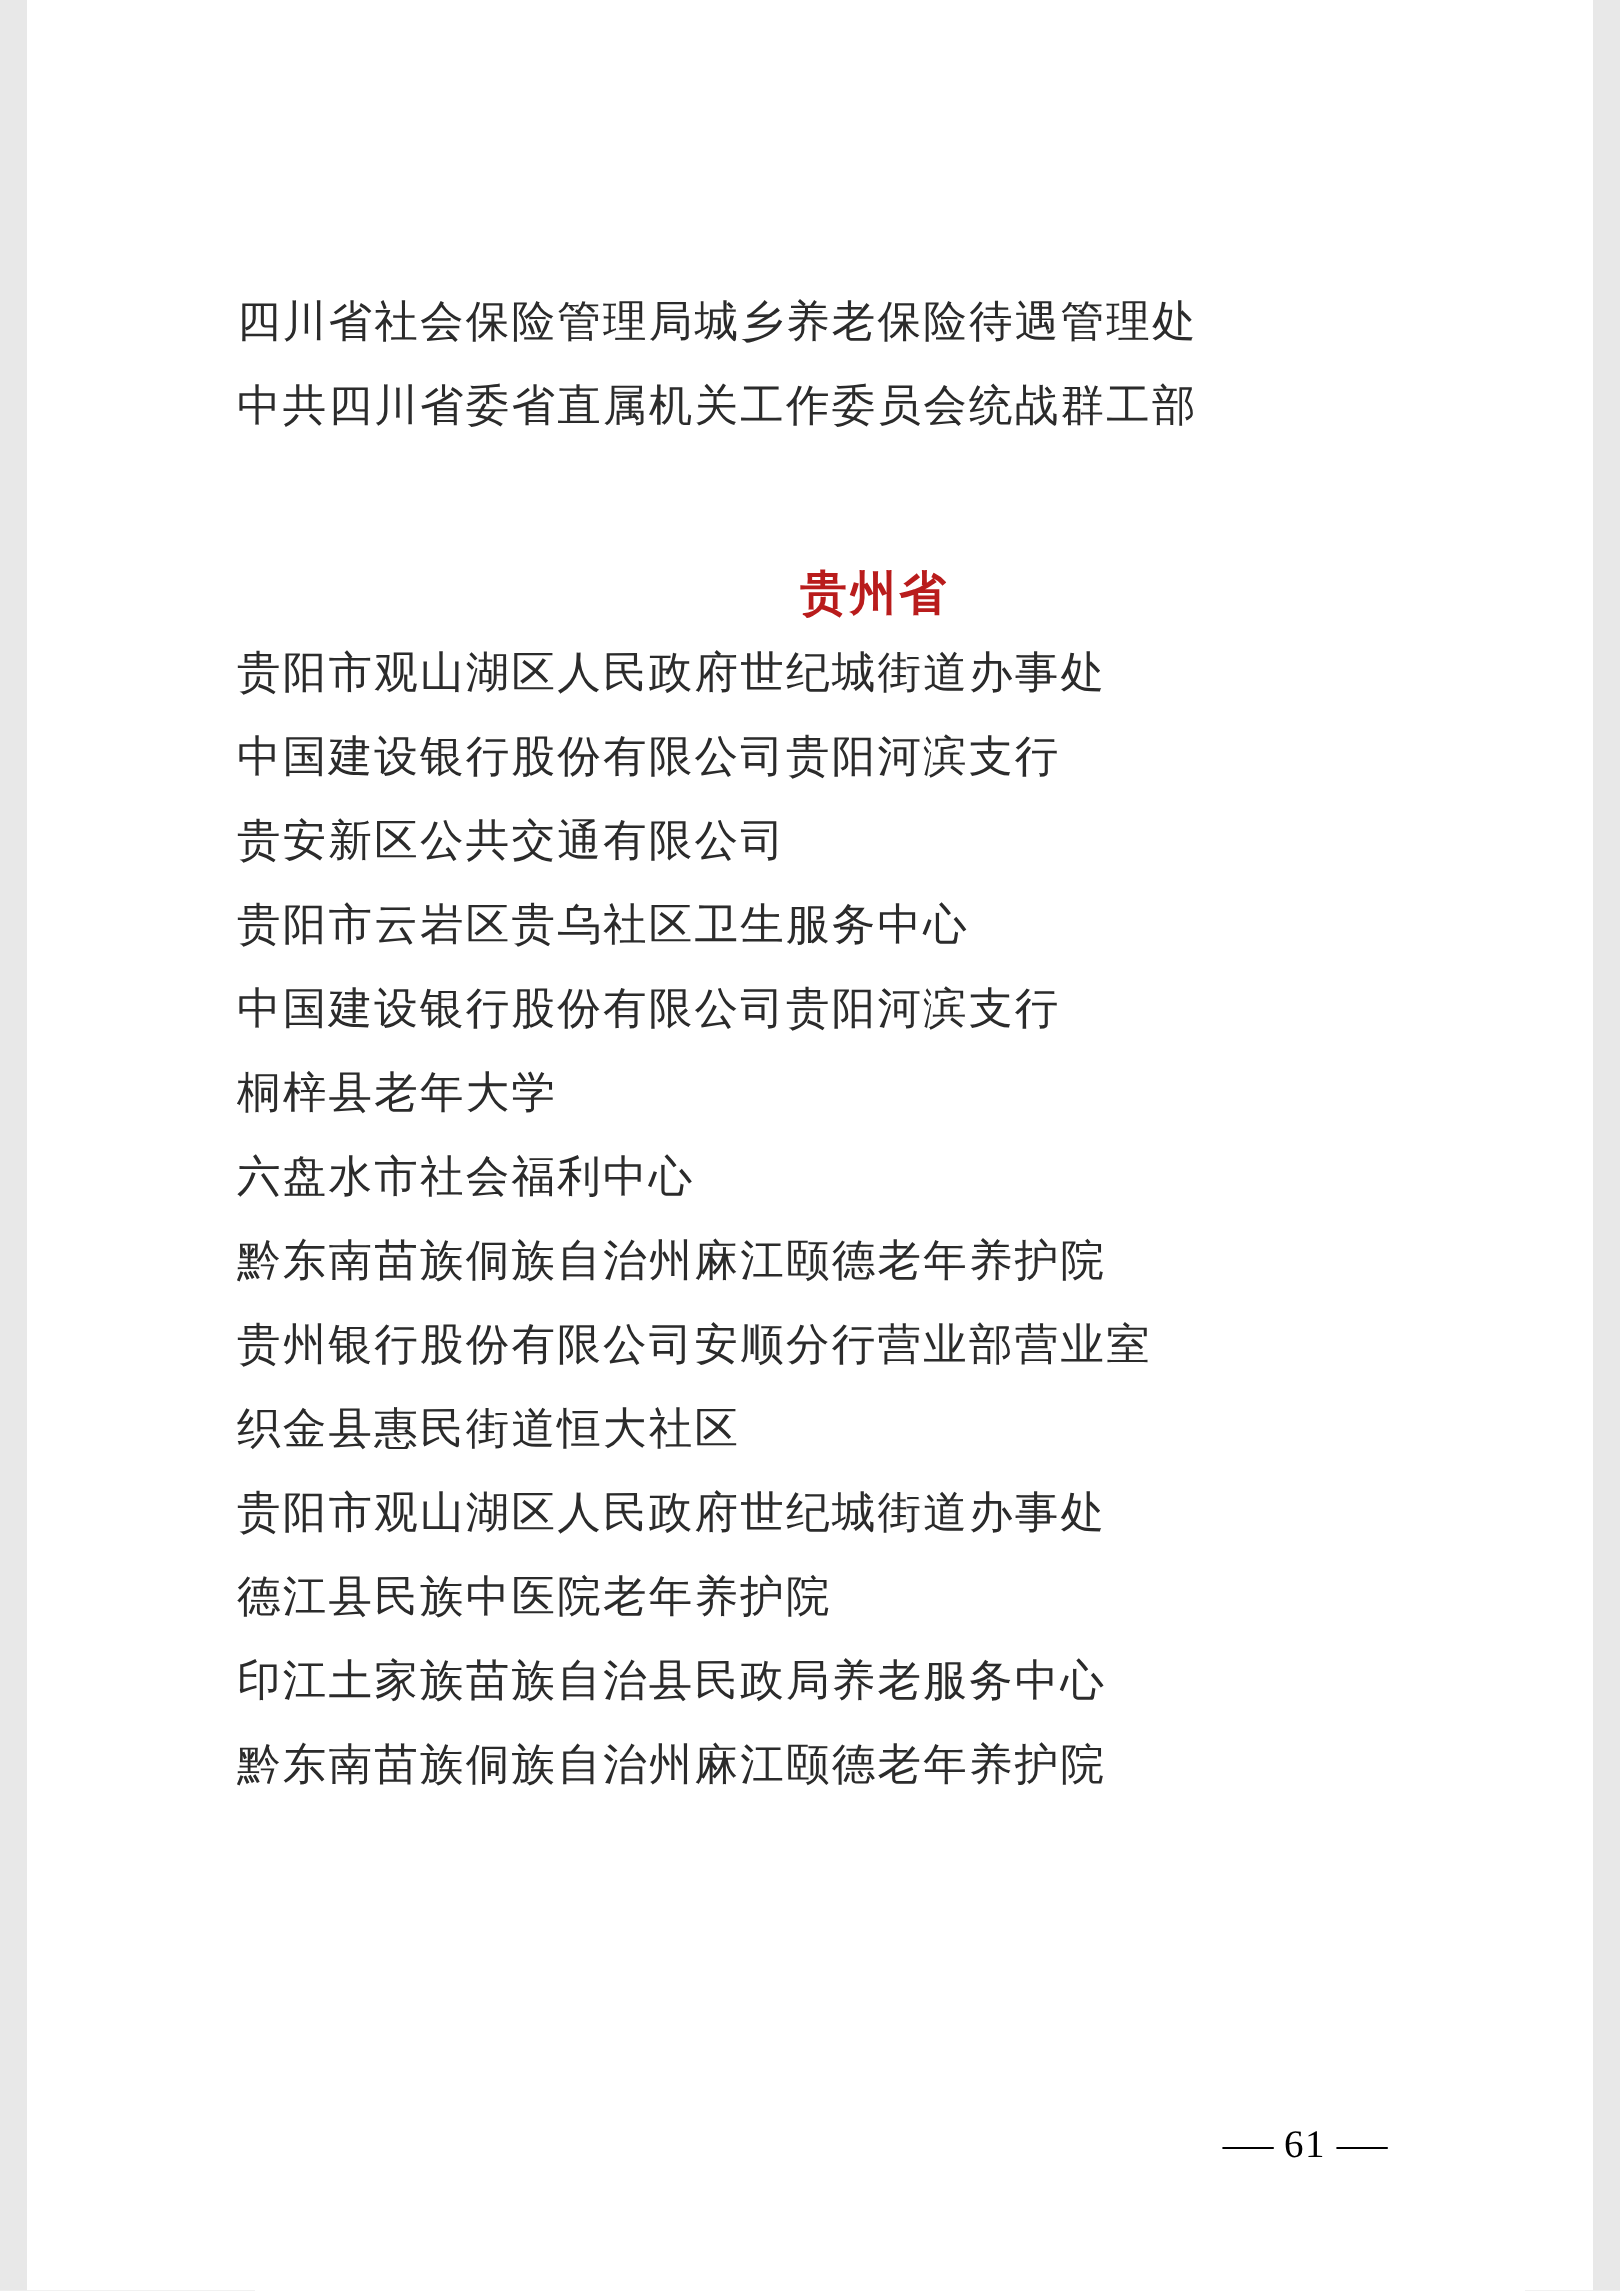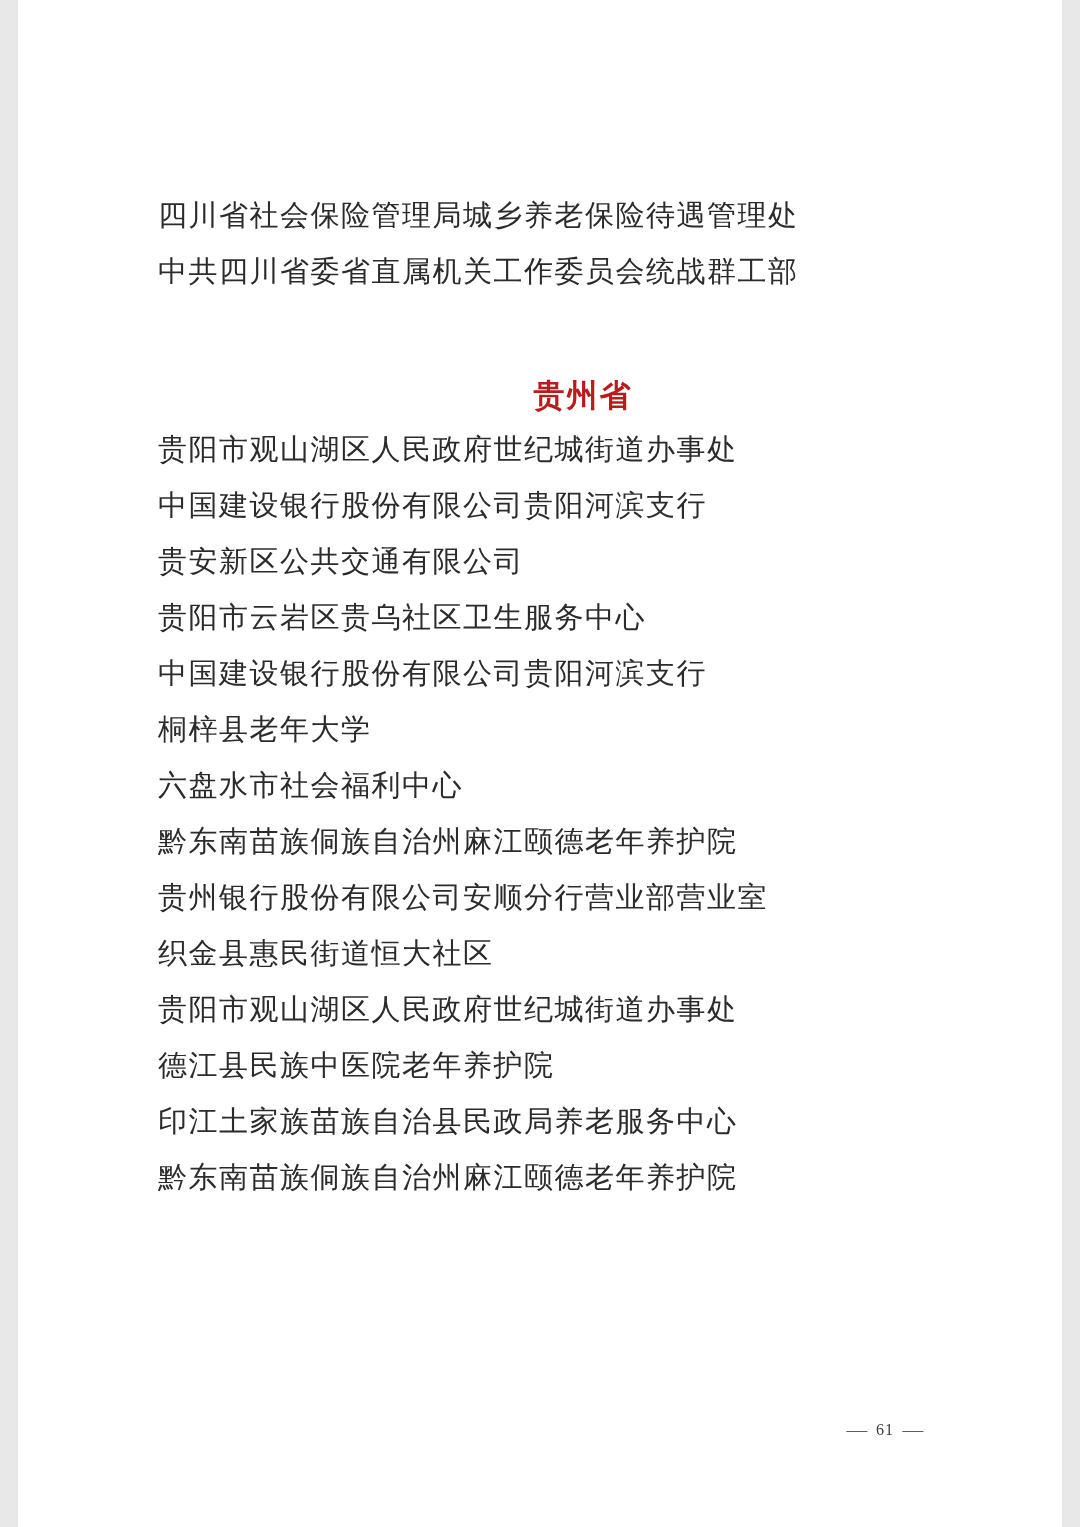--- a/index.html
+++ b/index.html
@@ -39,23 +39,23 @@
     font-weight: 700;
     font-size: 31px;
     line-height: 56px;
     letter-spacing: 2px;
     color: #b91c1c;
   }
   .page-footer {
     position: absolute;
     top: 1405px;
     right: 134px;
-    font-size: 16px;
+    font-size: 26px;
     line-height: 50px;
-    color: #404040;
+    color: #000000;
     white-space: nowrap;
   }
   .page-footer .dash {
     display: inline-block;
     margin: 0 7px;
     transform: scaleX(1.3);
   }
   .page-footer .page-num {
     display: inline-block;
     margin: 0 4px;

